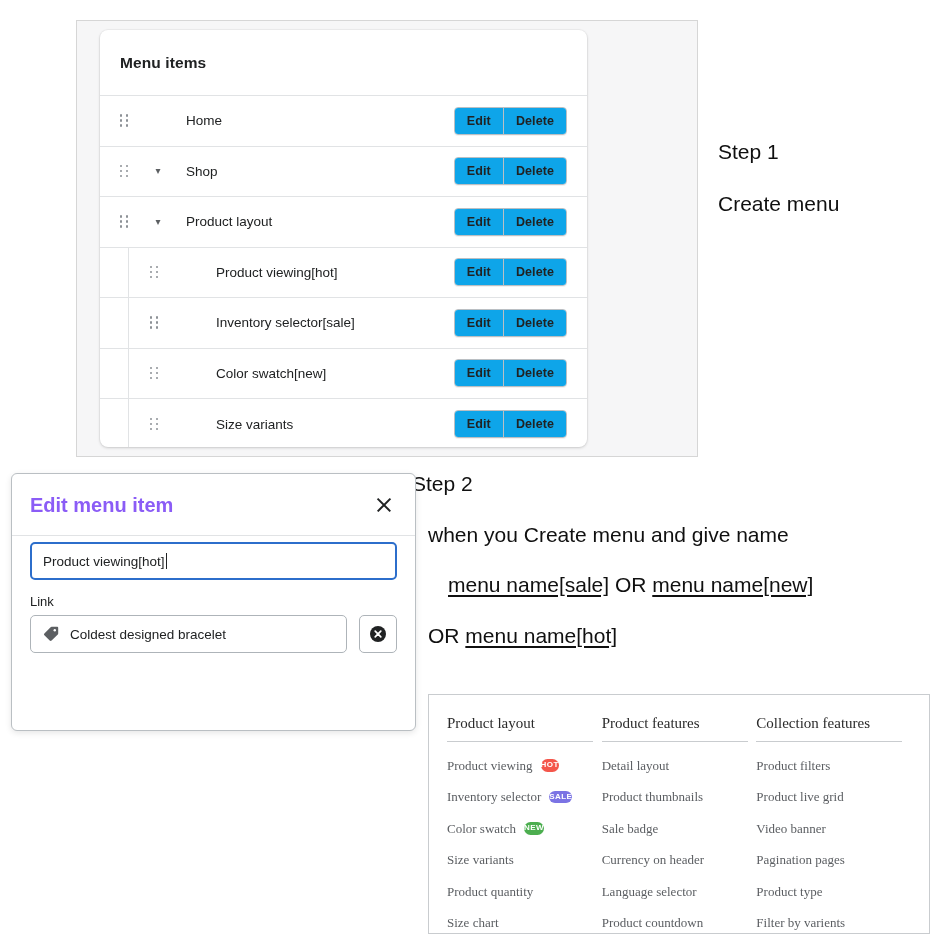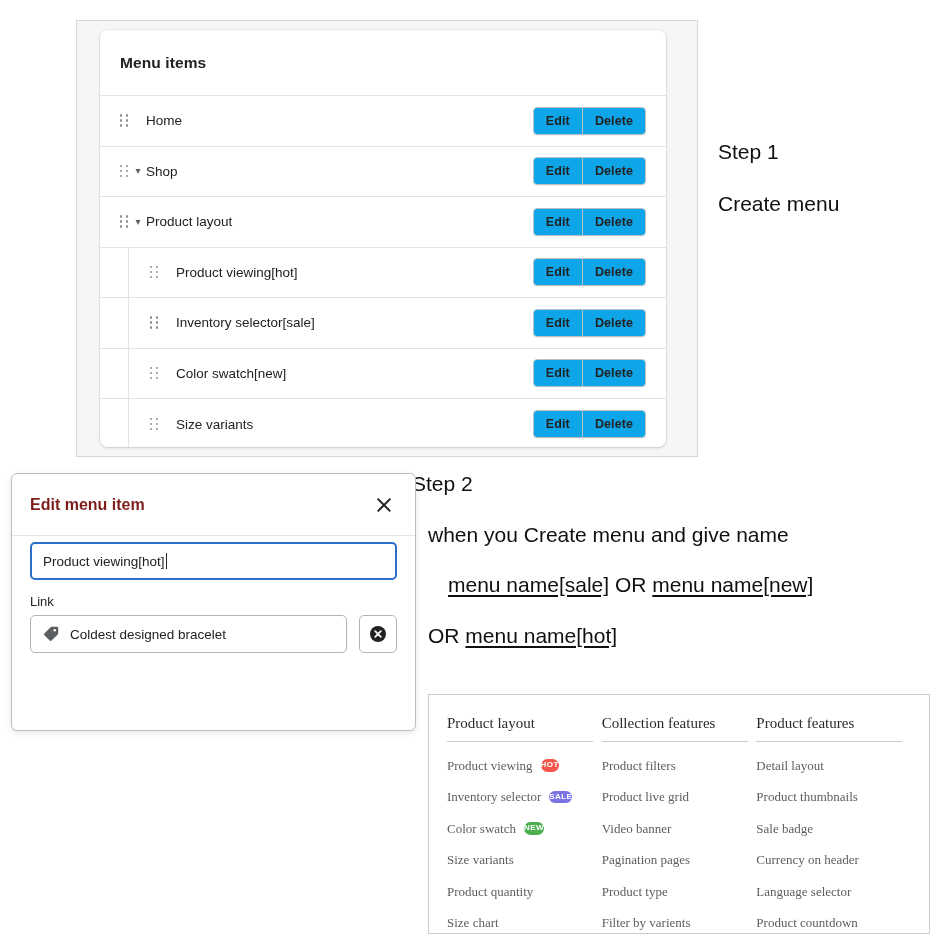--- a/index.html
+++ b/index.html
@@ -24,21 +24,21 @@
     width: 622px;
     height: 437px;
     background: #f6f6f7;
     border: 1px solid #d6d6d6;
     box-sizing: border-box;
   }
   .menu-card {
     position: absolute;
     left: 100px;
     top: 30px;
-    width: 566px;
+    width: 487px;
     height: 417px;
     background: #ffffff;
     border-radius: 8px;
     box-shadow: 0 1px 3px rgba(0,0,0,0.16), 0 0 0 1px rgba(0,0,0,0.03);
     box-sizing: border-box;
     overflow: hidden;
   }
   .menu-card-title {
     font-size: 15.5px;
     font-weight: bold;
@@ -51,20 +51,21 @@
     background: #e1e3e5;
     margin-top: 23px;
   }
   .menu-row {
     position: relative;
     display: flex;
     align-items: center;
     height: 50.5px;
     box-sizing: border-box;
     border-bottom: 1px solid #e1e3e5;
+    gap: 20px;
   }
   .menu-row:last-child { border-bottom: none; }
 
   .drag-handle {
     width: 12px;
     height: 14px;
     flex: none;
     display: grid;
     grid-template-columns: 3px 3px;
     grid-template-rows: 3px 3px 3px;
@@ -160,23 +161,23 @@
     box-sizing: border-box;
     box-shadow: 0 2px 6px rgba(0,0,0,0.10);
   }
   .modal-header {
     display: flex;
     align-items: center;
     justify-content: space-between;
     padding: 18px 18px 0 18px;
   }
   .modal-title {
-    font-size: 16px;
+    font-size: 20px;
     font-weight: bold;
-    color: #7f1d1d;
+    color: #8b5cf6;
   }
   .modal-close {
     width: 26px;
     height: 26px;
     border: none;
     background: transparent;
     cursor: pointer;
     position: relative;
     padding: 0;
   }
@@ -493,20 +494,43 @@
         </div>
         <div class="feat-item">
           <span>Product quantity</span>
         </div>
         <div class="feat-item">
           <span>Size chart</span>
         </div>
       </div>
   </div>
   <div class="feat-col">
+    <div class="feat-head">Product features</div>
+    <div id="feat-col-2">
+        <div class="feat-item">
+          <span>Detail layout</span>
+        </div>
+        <div class="feat-item">
+          <span>Product thumbnails</span>
+        </div>
+        <div class="feat-item">
+          <span>Sale badge</span>
+        </div>
+        <div class="feat-item">
+          <span>Currency on header</span>
+        </div>
+        <div class="feat-item">
+          <span>Language selector</span>
+        </div>
+        <div class="feat-item">
+          <span>Product countdown</span>
+        </div>
+      </div>
+  </div>
+  <div class="feat-col">
     <div class="feat-head">Collection features</div>
     <div id="feat-col-1">
         <div class="feat-item">
           <span>Product filters</span>
         </div>
         <div class="feat-item">
           <span>Product live grid</span>
         </div>
         <div class="feat-item">
           <span>Video banner</span>
@@ -515,36 +539,13 @@
           <span>Pagination pages</span>
         </div>
         <div class="feat-item">
           <span>Product type</span>
         </div>
         <div class="feat-item">
           <span>Filter by varients</span>
         </div>
       </div>
   </div>
-  <div class="feat-col">
-    <div class="feat-head">Product features</div>
-    <div id="feat-col-2">
-        <div class="feat-item">
-          <span>Detail layout</span>
-        </div>
-        <div class="feat-item">
-          <span>Product thumbnails</span>
-        </div>
-        <div class="feat-item">
-          <span>Sale badge</span>
-        </div>
-        <div class="feat-item">
-          <span>Currency on header</span>
-        </div>
-        <div class="feat-item">
-          <span>Language selector</span>
-        </div>
-        <div class="feat-item">
-          <span>Product countdown</span>
-        </div>
-      </div>
-  </div>
 </div>
 
 </body></html>

